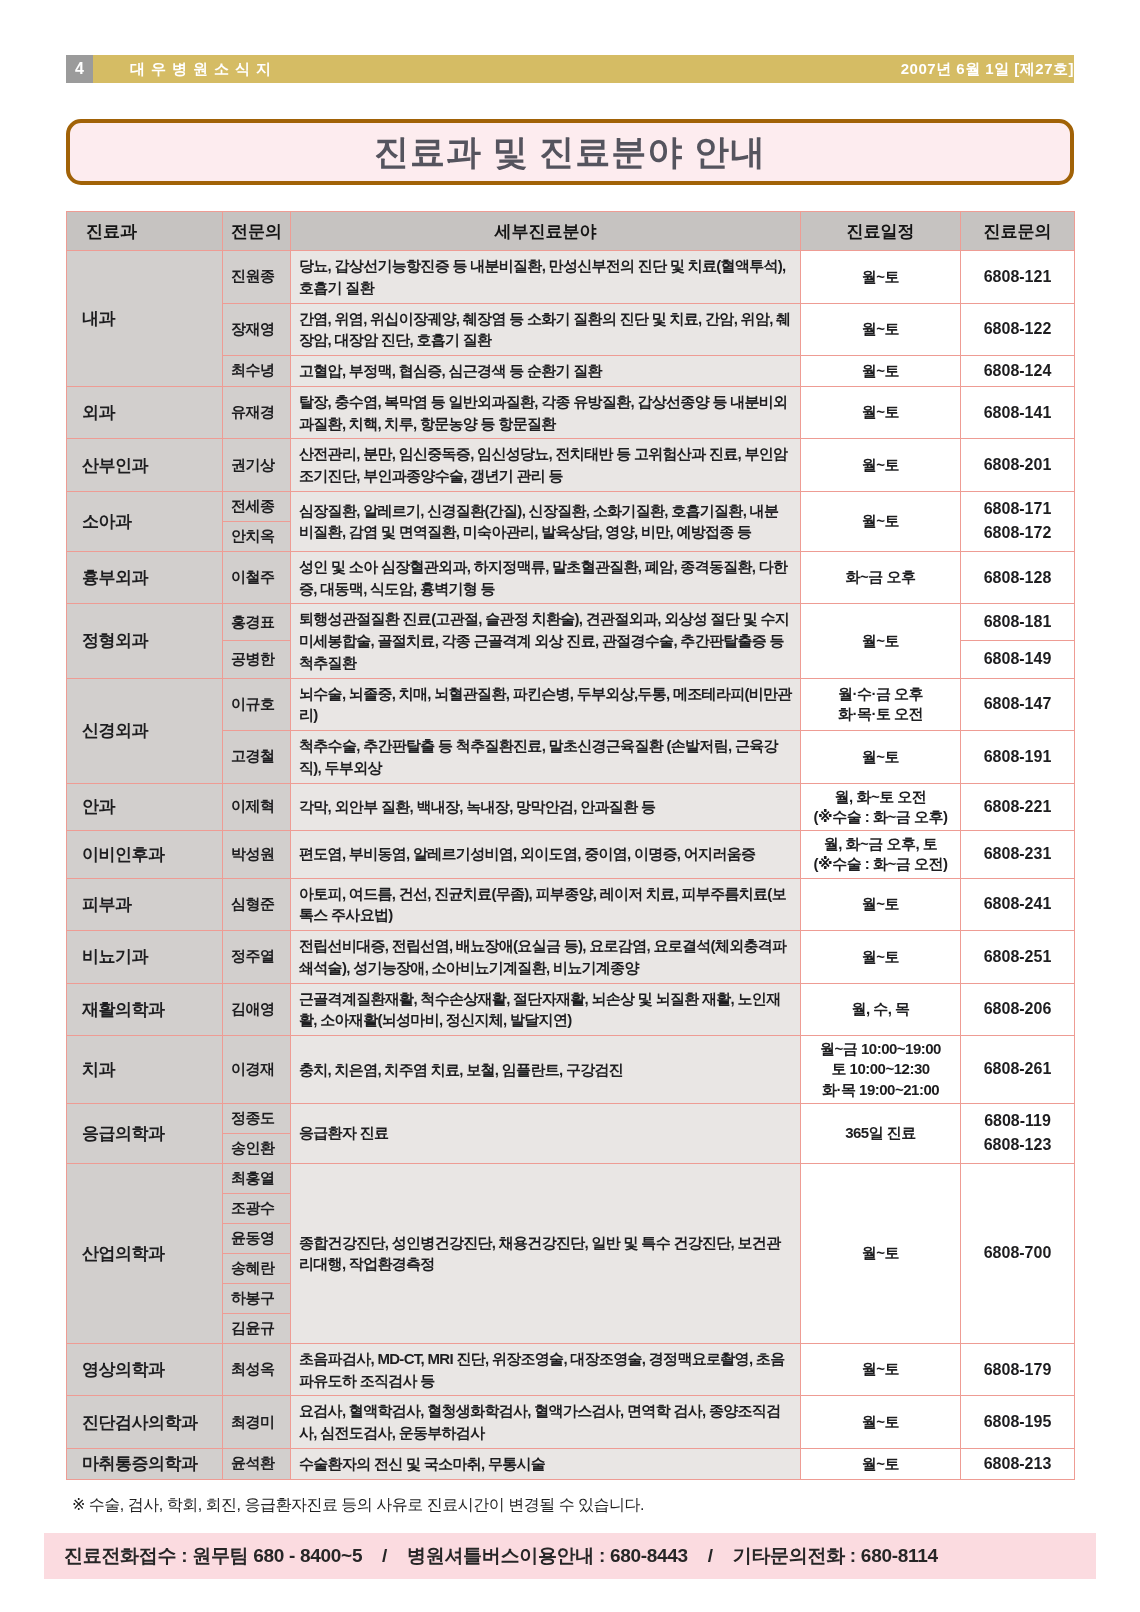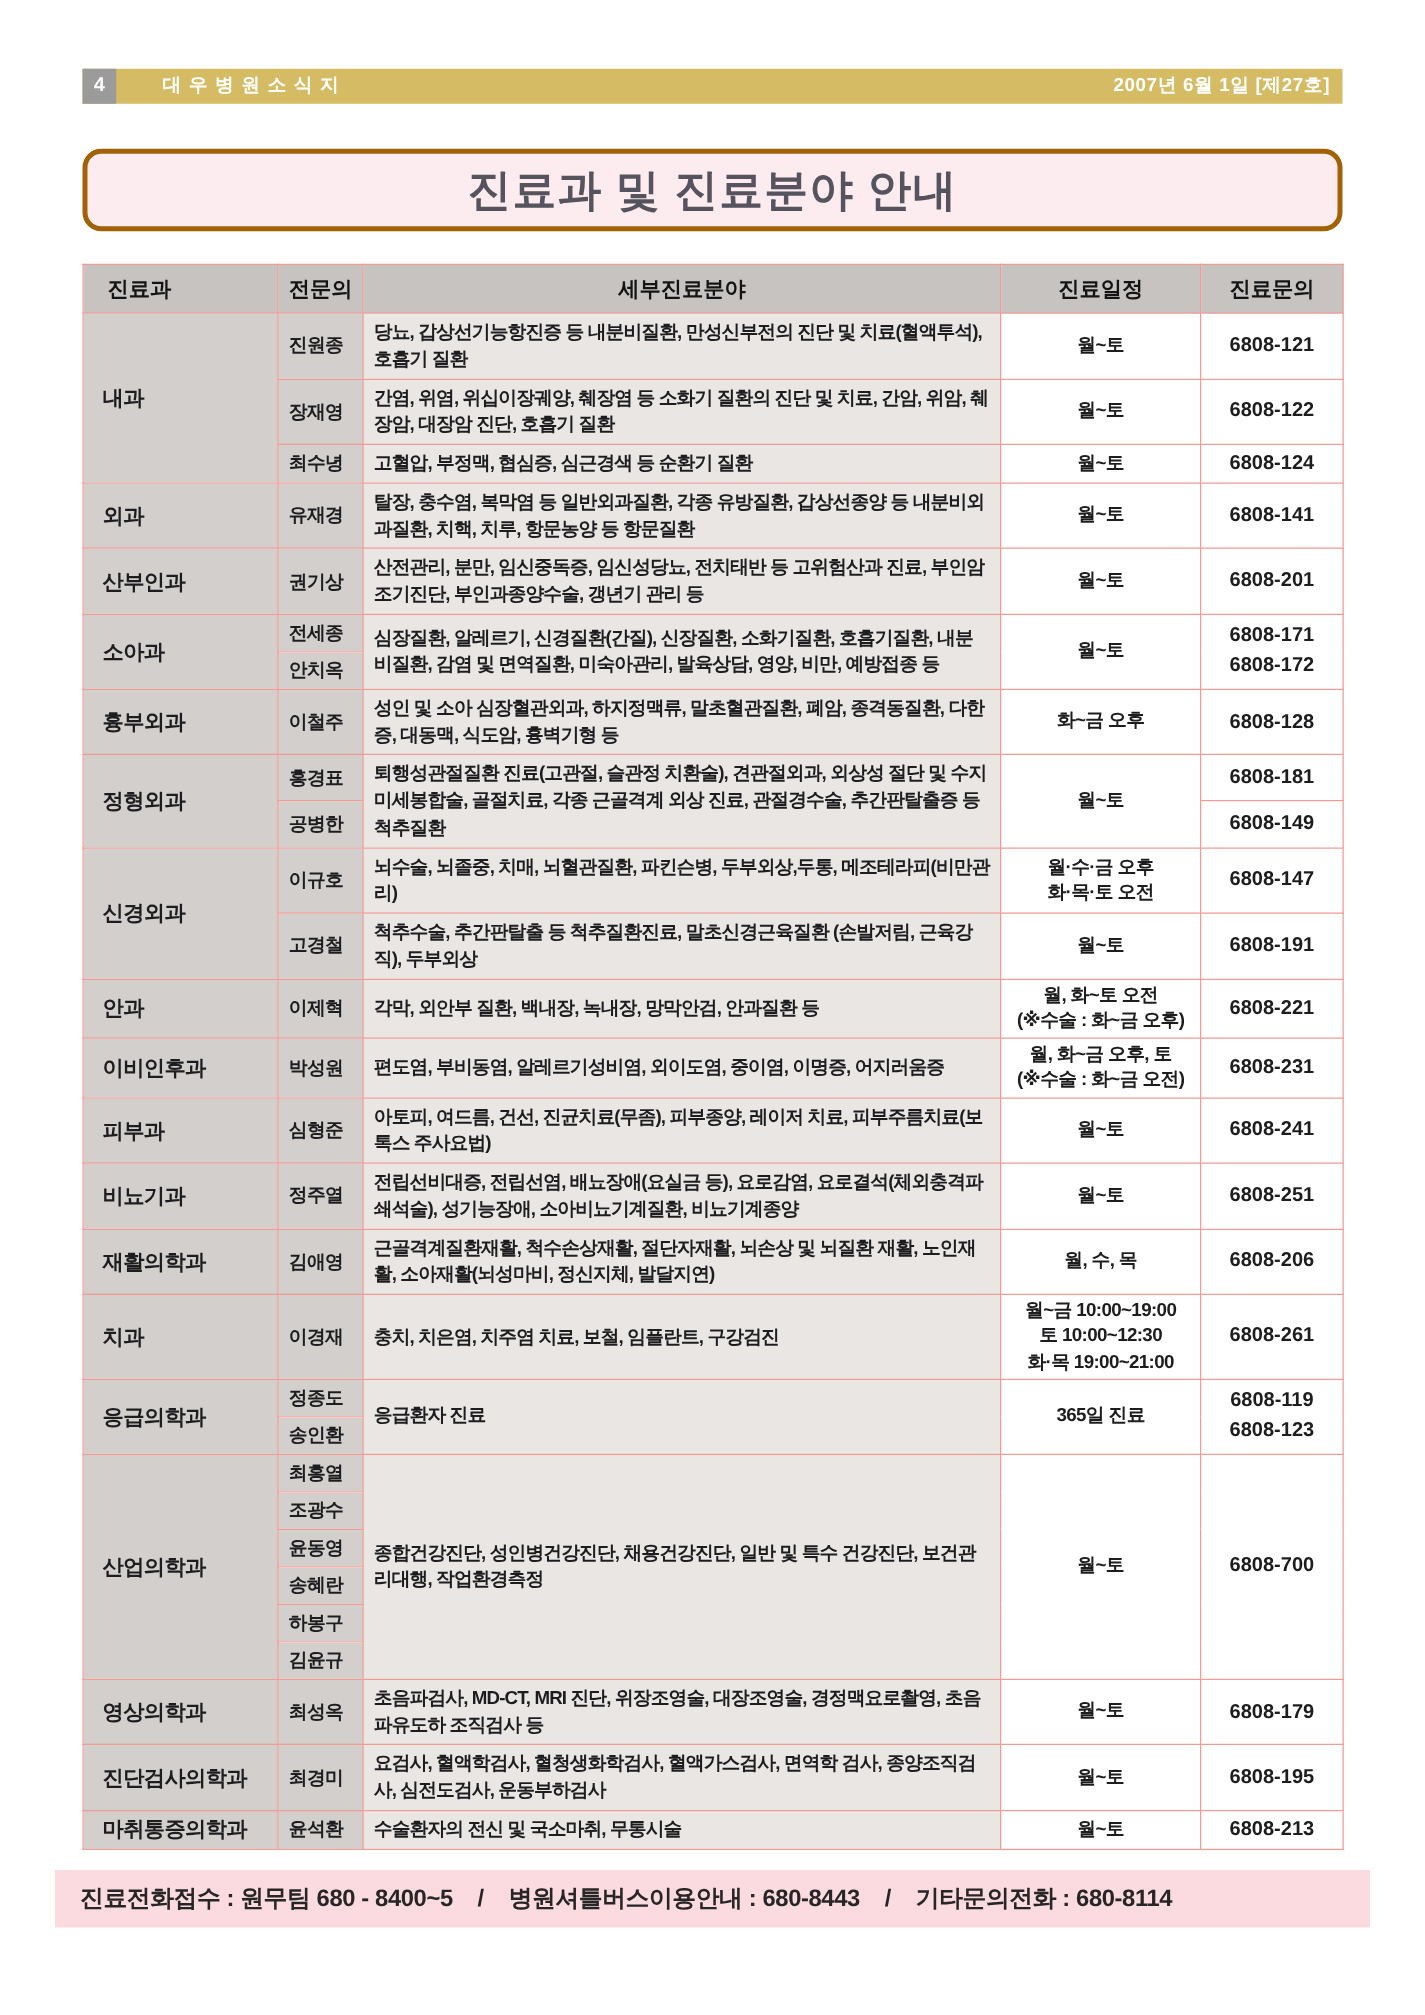--- a/index.html
+++ b/index.html
@@ -7,21 +7,21 @@
     width:1140px;height:1612px;background:#ffffff;
     font-family:"Liberation Sans","DejaVu Sans",sans-serif;
     color:#1d1d1f;-webkit-font-smoothing:antialiased;
   }
   
   .band{position:relative;margin:55px 66px 0;height:28px;background:#d5bc64;}
   .band .pagenum{position:absolute;left:0;top:0;width:27px;height:28px;background:#9b9b9b;
     color:#fff;text-align:center;line-height:28px;font-size:16px;font-weight:bold;}
   .band .nl-title{position:absolute;left:64px;top:0;line-height:28px;color:#fff;
     font-size:15px;font-weight:bold;letter-spacing:6px;}
-  .band .issue{position:absolute;right:10px;top:0;line-height:28px;color:#fff;
+  .band .issue{position:absolute;right:0;top:0;line-height:28px;color:#fff;
     font-size:15px;font-weight:bold;letter-spacing:0.5px;}
   
   .title-box{margin:36px 66px 0;height:58px;border:4px solid #a16207;border-radius:15px;
     background:#fdecef;display:flex;align-items:center;justify-content:center;}
   .title-box .t{font-size:35px;font-weight:bold;color:#55545e;letter-spacing:1px;}
   
   table{margin:26px 66px 0;border-collapse:collapse;width:1008px;table-layout:fixed;padding-left:26px;}
   col.c-dept{width:156px;} col.c-doc{width:68px;} col.c-detail{width:510px;}
   col.c-sched{width:160px;} col.c-phone{width:114px;}
   td,th{border:1px solid #ee9c94;vertical-align:middle;overflow:hidden;}
@@ -430,17 +430,18 @@
           <div>월~토</div>
         </td>
         <td class="phone-cell">
           <div>6808-213</div>
         </td>
       </tr>
     </tbody>
 </table>
 
 <div class="notes">
+  <div class="note">※ 수술, 검사, 학회, 회진, 응급환자진료 등의 사유로 진료시간이 변경될 수 있습니다.</div>
 </div>
 
 <div class="phone-bar">
   <span>진료전화접수 : 원무팀 680 - 8400~5    /    병원셔틀버스이용안내 : 680-8443    /    기타문의전화 : 680-8114</span>
 </div>
 
 </body></html>

